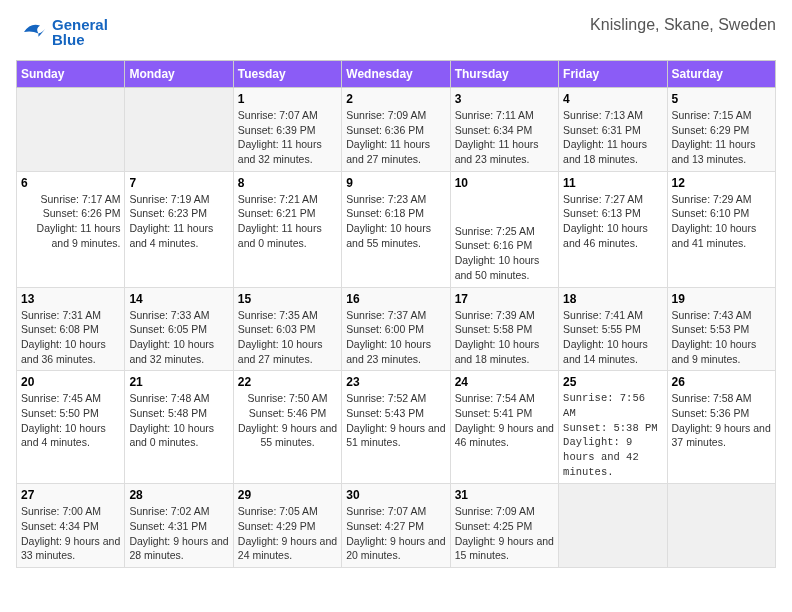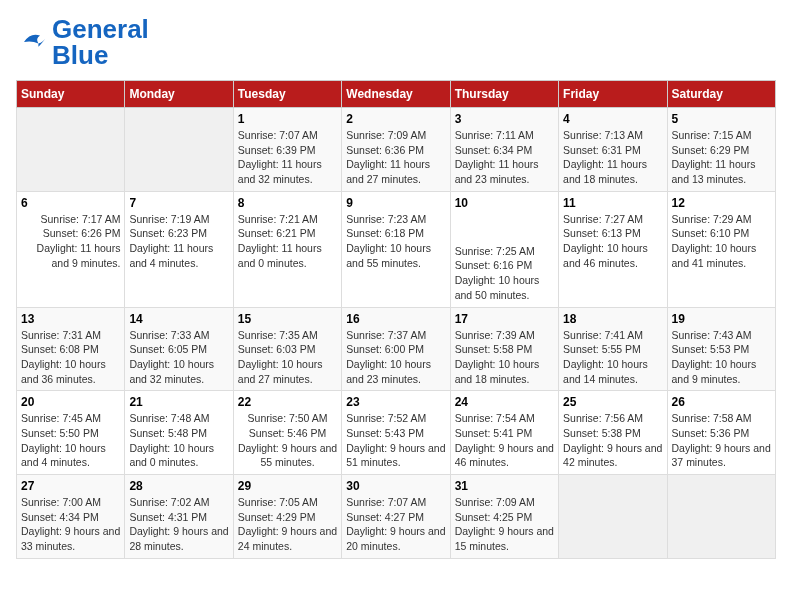--- a/index.html
+++ b/index.html
@@ -15,21 +15,21 @@
       justify-content: space-between;
       align-items: flex-start;
       margin-bottom: 12px;
     }
     .logo {
       display: flex;
       align-items: center;
       gap: 4px;
     }
     .logo-text {
-      font-size: 26px;
+      font-size: 15px;
       font-weight: bold;
       color: #333;
       line-height: 1;
     }
     .logo-text span { color: #1565c0; }
     .logo-bird {
       width: 32px;
       height: 32px;
     }
     .title-block { text-align: right; }
@@ -41,21 +41,21 @@
     .location-title {
       font-size: 16px;
       color: #555;
     }
     table {
       width: 100%;
       border-collapse: collapse;
       font-size: 11px;
     }
     thead tr th {
-      background: #b91c1c;
+      background: #8b5cf6;
       color: #fff;
       font-weight: bold;
       font-size: 12px;
       padding: 6px 4px;
       text-align: left;
       border: 1px solid #ccc;
     }
     tbody tr td {
       vertical-align: top;
       border: 1px solid #ddd;
@@ -88,20 +88,21 @@
     <svg class="logo-bird" viewBox="0 0 40 40">
       <path d="M10,20 Q18,8 30,12 Q24,16 28,22 Q20,18 10,20Z" fill="#1565c0"></path>
       <path d="M28,22 Q34,20 38,14 Q32,22 28,26Z" fill="#1565c0"></path>
     </svg>
     <div class="logo-text">
       <span>General</span><br>
       <span style="color:#1565c0;">Blue</span>
     </div>
   </div>
   <div class="title-block">
+    <div class="location-title">Knislinge, Skane, Sweden</div>
   </div>
 </div>
 
 <table>
   <thead>
     <tr>
       <th>Sunday</th>
       <th>Monday</th>
       <th>Tuesday</th>
       <th>Wednesday</th>
@@ -259,21 +260,21 @@
 Daylight: 9 hours and 51 minutes.</div>
         </td>
         <td>
           <span class="day-num">24</span>
           <div class="day-info" style="white-space: pre-line;">Sunrise: 7:54 AM
 Sunset: 5:41 PM
 Daylight: 9 hours and 46 minutes.</div>
         </td>
         <td>
           <span class="day-num">25</span>
-          <div class="day-info" style="white-space: pre-line;">Sunrise: 7:56 AM
+          <div class="day-info" style="white-space: pre-line; font-family: Liberation Mono, monospace;">Sunrise: 7:56 AM
 Sunset: 5:38 PM
 Daylight: 9 hours and 42 minutes.</div>
         </td>
         <td>
           <span class="day-num">26</span>
           <div class="day-info" style="white-space: pre-line;">Sunrise: 7:58 AM
 Sunset: 5:36 PM
 Daylight: 9 hours and 37 minutes.</div>
         </td>
       </tr>

